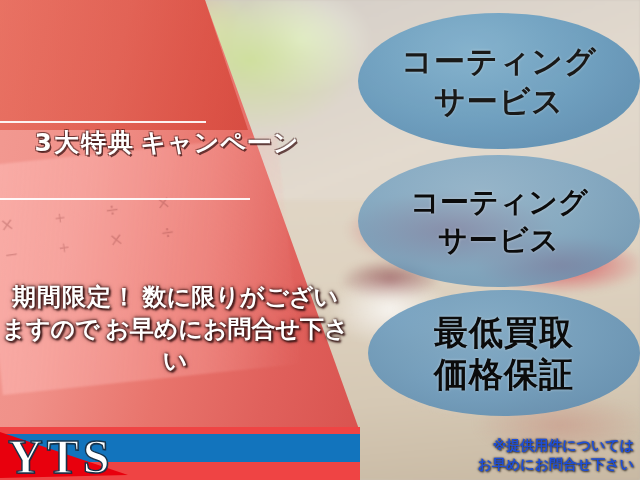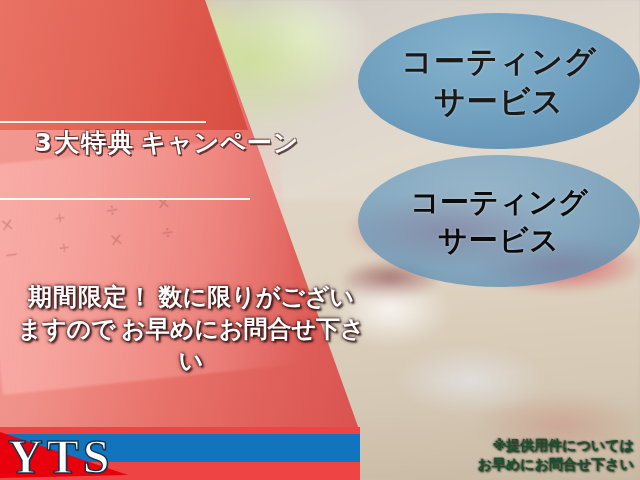--- a/index.html
+++ b/index.html
@@ -94,21 +94,20 @@
                 1px -1px 0 rgba(60,20,20,.5),-1px -1px 0 rgba(60,20,20,.45);
   }
   .headline .l1{font-size:25px;line-height:32px;letter-spacing:2px;}
   .headline .l2{font-size:25px;line-height:34px;letter-spacing:1px;}
 
   .promo{
     position:absolute;left:0;top:281px;width:350px;
     text-align:center;color:#fff;font-weight:bold;
     text-shadow:2px 2px 2px rgba(45,12,12,.85),-1px 1px 2px rgba(45,12,12,.6),
                 1px -1px 2px rgba(45,12,12,.6),0 0 5px rgba(45,12,12,.5);
-    padding-left:16px;
   }
   .promo .p1{font-size:24px;line-height:30px;letter-spacing:1px;}
   .promo .p2{font-size:24px;line-height:32px;letter-spacing:0px;}
   .promo .p3{font-size:24px;line-height:32px;letter-spacing:0px;}
 
   
   .bubble{
     position:absolute;
     display:flex;flex-direction:column;
     align-items:center;justify-content:center;
@@ -135,21 +134,21 @@
   .b3{
     left:368px;top:290px;width:272px;height:126px;
     background:radial-gradient(ellipse at 42% 30%,rgba(124,168,198,.90) 0%,rgba(104,152,187,.88) 48%,rgba(92,140,177,.88) 80%,rgba(88,135,172,.9) 100%);
   }
   .b3 .t1{font-size:34px;line-height:42px;letter-spacing:1px;}
   .b3 .t2{font-size:34px;line-height:42px;letter-spacing:1px;}
 
   
   .disclaimer{
     position:absolute;right:6px;top:436px;width:250px;
-    text-align:right;color:#14532d;font-weight:bold;
+    text-align:right;color:#1d4ed8;font-weight:bold;
     font-size:14px;line-height:19px;
     font-family:"DejaVu Sans","Liberation Sans",sans-serif;
     text-shadow:1px 1px 2px rgba(30,25,20,.9),-1px 0 2px rgba(30,25,20,.6);
   }
 
   
   .logobar{
     position:absolute;left:0;top:427px;width:360px;height:59px;
     background:#ef4444;overflow:hidden;
   }
@@ -212,20 +211,24 @@
   </div>
 
   <div class="bubble b1">
     <span class="t1">コーティング</span>
     <span class="t2">サービス</span>
   </div>
   <div class="bubble b2">
     <span class="t1">コーティング</span>
     <span class="t2">サービス</span>
   </div>
+  <div class="bubble b3">
+    <span class="t1">最低買取</span>
+    <span class="t2">価格保証</span>
+  </div>
 
   <div class="disclaimer jp">
     <span>※提供用件については</span><br>
     <span>お早めにお問合せ下さい</span>
   </div>
 
   <div class="logo-rule"></div>
   <div class="logobar">
     <div class="logo-blue"></div>
     <div class="logo-tri"></div>

